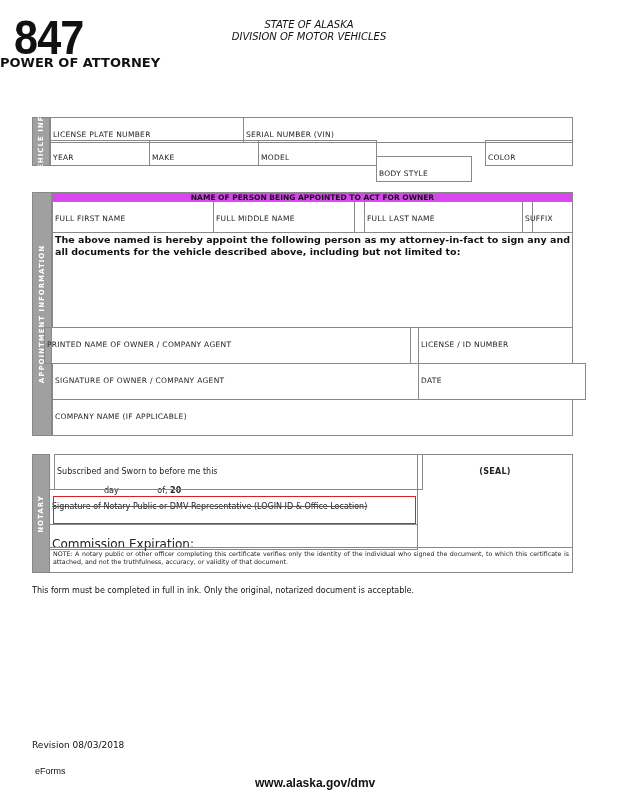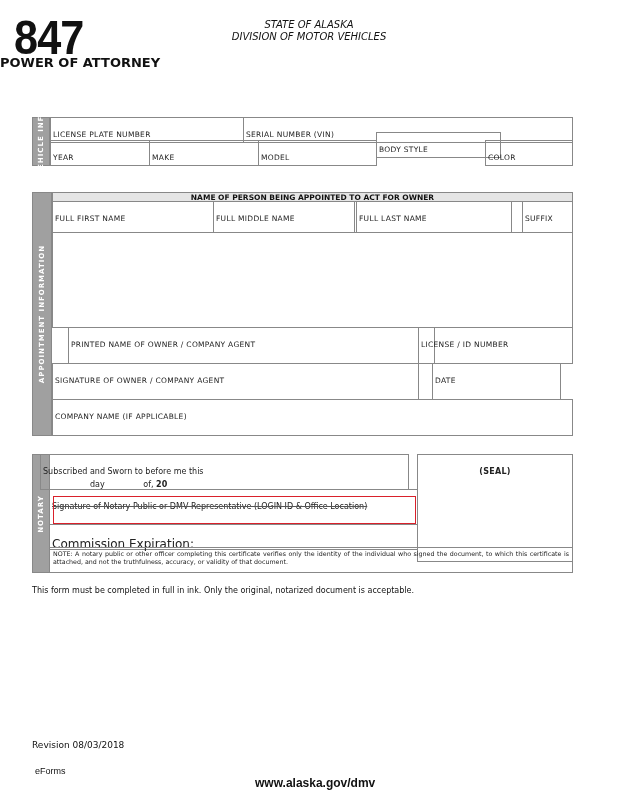--- a/index.html
+++ b/index.html
@@ -6,78 +6,79 @@
   body { width:618px; height:800px; position:relative; overflow:hidden;
          font-family:"DejaVu Sans", sans-serif; color:#111; }
   .abs { position:absolute; }
   .form-num { left:14px; top:10px; font-family:"Liberation Sans", sans-serif; font-weight:bold; font-size:48px; letter-spacing:-1px; line-height:56px; transform:scaleX(0.9); transform-origin:left; }
   .agency { left:0; width:618px; text-align:center; font-size:10px; line-height:12px;font-style:italic; }
   .title { left:0; width:618px; top:55px; font-weight:bold; font-size:13px; }
   .box { border:1px solid #888; box-sizing:border-box; }
   .side { background:#a0a0a0; color:#fff; font-weight:bold; font-size:7px; display:flex; align-items:center; justify-content:center; box-sizing:border-box; border:1px solid #888; }
   .side span { transform:rotate(-90deg); white-space:nowrap; letter-spacing:1px; }
   .cell { border:1px solid #888; box-sizing:border-box; font-size:7.5px; padding:12px 2px; letter-spacing:0.3px; color:#222; }
-  .hdr { background:#e5e5e5; font-weight:bold; font-size:7.5px; text-align:center; border:1px solid #888; box-sizing:border-box; line-height:9px; }
+  .hdr { background:#d946ef; font-weight:bold; font-size:7.5px; text-align:center; border:1px solid #888; box-sizing:border-box; line-height:9px; }
   .para { font-size:9.5px; font-weight:bold; line-height:12px; }
   .para ul { margin:0; padding-left:22px; list-style:disc; }
   .red-field { border:1.5px solid #d9212b; box-sizing:border-box; }
 </style>
 </head>
 <body>
 
 <div class="abs form-num">847</div>
 <div class="abs agency" style="top:19px">STATE OF ALASKA</div>
 <div class="abs agency" style="top:31px">DIVISION OF MOTOR VEHICLES</div>
 <div class="abs title">POWER OF ATTORNEY</div>
 
 <div class="abs side" style="left:32px;top:117px;width:18px;height:49px">
     <span>VEHICLE INFO</span>
   </div>
 <div class="abs cell" style="left:50px;top:117px;width:194px;height:24px"><span>LICENSE PLATE NUMBER</span></div>
 <div class="abs cell" style="left:243px;top:117px;width:330px;height:24px"><span>SERIAL NUMBER (VIN)</span></div>
 <div class="abs cell" style="left:50px;top:140px;width:100px;height:26px"><span>YEAR</span></div>
 <div class="abs cell" style="left:149px;top:140px;width:110px;height:26px"><span>MAKE</span></div>
 <div class="abs cell" style="left:258px;top:140px;width:119px;height:26px"><span>MODEL</span></div>
-<div class="abs cell" style="left:376px;top:132px;width:125px;height:26px"><span>BODY STYLE</span></div>
+<div class="abs cell" style="left:376px;top:156px;width:96px;height:26px"><span>BODY STYLE</span></div>
 <div class="abs cell" style="left:485px;top:140px;width:88px;height:20px"><span>COLOR</span></div>
 
 <div class="abs side" style="left:32px;top:192px;width:20px;height:244px">
     <span>APPOINTMENT INFORMATION</span>
   </div>
 <div class="abs hdr" style="left:52px;top:192px;width:521px;height:10px">NAME OF PERSON BEING APPOINTED TO ACT FOR OWNER</div>
 <div class="abs cell" style="left:52px;top:201px;width:162px;height:32px"><span>FULL FIRST NAME</span></div>
 <div class="abs cell" style="left:213px;top:201px;width:142px;height:32px"><span>FULL MIDDLE NAME</span></div>
-<div class="abs cell" style="left:356px;top:201px;width:156px;height:32px"><span>FULL LAST NAME</span></div>
+<div class="abs cell" style="left:364px;top:201px;width:169px;height:32px"><span>FULL LAST NAME</span></div>
 <div class="abs cell" style="left:522px;top:201px;width:51px;height:32px"><span>SUFFIX</span></div>
 
 <div class="abs box para" style="left:52px;top:232px;width:521px;height:96px;padding:1px 2px">
+  <div>The above named is hereby appoint the following person as my attorney-in-fact to sign any and all documents for the vehicle described above, including but not limited to:</div>
 </div>
 
-<div class="abs cell" style="left:68px;top:327px;width:367px;height:37px"><span>PRINTED NAME OF OWNER / COMPANY AGENT</span></div>
+<div class="abs cell" style="left:44px;top:327px;width:367px;height:37px"><span>PRINTED NAME OF OWNER / COMPANY AGENT</span></div>
 <div class="abs cell" style="left:418px;top:327px;width:155px;height:37px"><span>LICENSE / ID NUMBER</span></div>
 <div class="abs cell" style="left:52px;top:363px;width:367px;height:37px"><span>SIGNATURE OF OWNER / COMPANY AGENT</span></div>
-<div class="abs cell" style="left:432px;top:363px;width:129px;height:37px"><span>DATE</span></div>
+<div class="abs cell" style="left:418px;top:363px;width:168px;height:37px"><span>DATE</span></div>
 <div class="abs cell" style="left:52px;top:399px;width:521px;height:37px"><span>COMPANY NAME (IF APPLICABLE)</span></div>
 
 <div class="abs side" style="left:32px;top:454px;width:18px;height:119px">
     <span>NOTARY</span>
   </div>
-<div class="abs cell" style="left:40px;top:454px;width:369px;height:36px;font-size:8px;letter-spacing:0">
+<div class="abs cell" style="left:54px;top:454px;width:369px;height:36px;font-size:8px;letter-spacing:0">
   <div>Subscribed and Sworn to before me this</div>
-  <div style="margin-top:4px;padding-left:47px">
+  <div style="margin-top:10px;padding-left:47px">
     <span>day</span>
     <span style="margin-left:36px">of,</span>
     <b>20</b>
   </div>
 </div>
 <div class="abs cell" style="left:49px;top:489px;width:369px;height:36px;font-size:8px;letter-spacing:0">
   <span style="text-decoration:line-through;text-decoration-color:#555">Signature of Notary Public or DMV Representative (LOGIN ID &amp; Office Location)</span>
 </div>
 <div class="abs red-field" style="left:53px;top:496px;width:363px;height:28px"></div>
 <div class="abs cell" style="left:49px;top:524px;width:369px;height:24px;font-size:12px;letter-spacing:0"><span>Commission Expiration:</span></div>
-<div class="abs cell" style="left:417px;top:454px;width:156px;height:108px;text-align:center;font-weight:bold;font-size:8px"><span>(SEAL)</span></div>
+<div class="abs cell" style="left:417px;top:454px;width:156px;height:94px;text-align:center;font-weight:bold;font-size:8px"><span>(SEAL)</span></div>
 <div class="abs cell" style="left:49px;top:547px;width:524px;height:26px;font-size:6.3px;line-height:8px;letter-spacing:0;padding:2px 3px;text-align:justify">NOTE: A notary public or other officer completing this certificate verifies only the identity of the individual who signed the document, to which this certificate is attached, and not the truthfulness, accuracy, or validity of that document.</div>
 
 <div class="abs" style="left:32px;top:586px;font-size:8px">This form must be completed in full in ink.  Only the original, notarized document is acceptable.</div>
 
 <div class="abs" style="left:32px;top:740px;font-size:9px">Revision 08/03/2018</div>
 <div class="abs" style="left:255px;top:776px;font-size:12px;font-weight:bold;font-family:Liberation Sans, sans-serif">www.alaska.gov/dmv</div>
 <div class="abs" style="left:35px;top:766px;font-size:9px;font-family:Liberation Sans, sans-serif">eForms</div>
 
 </body></html>

